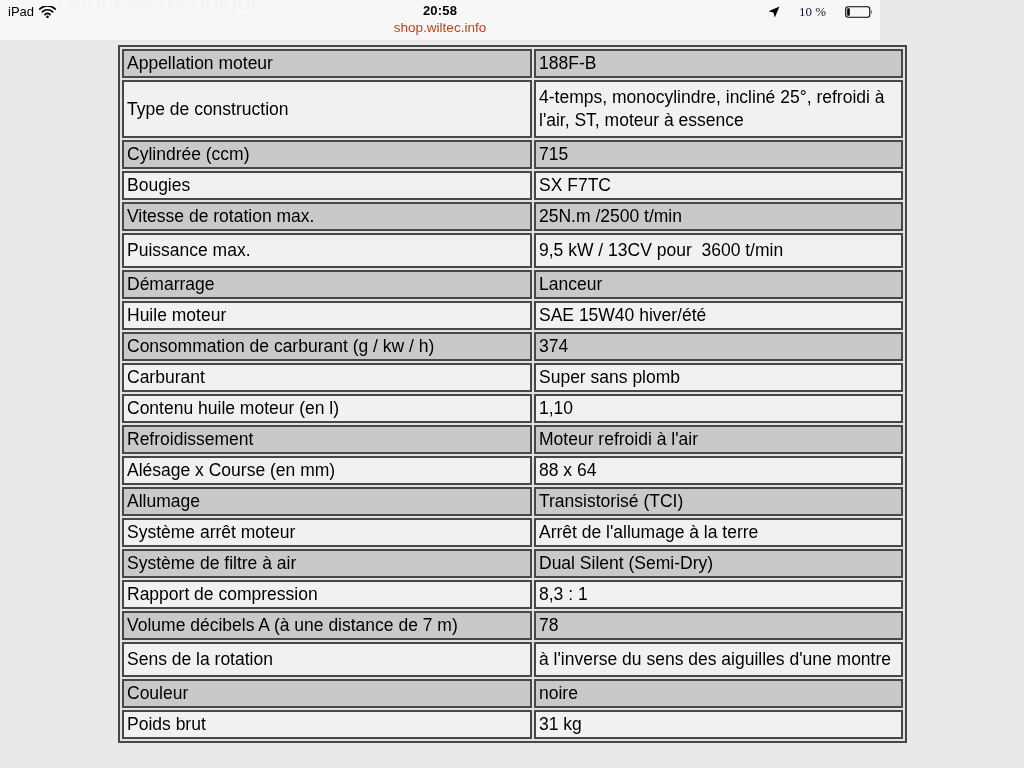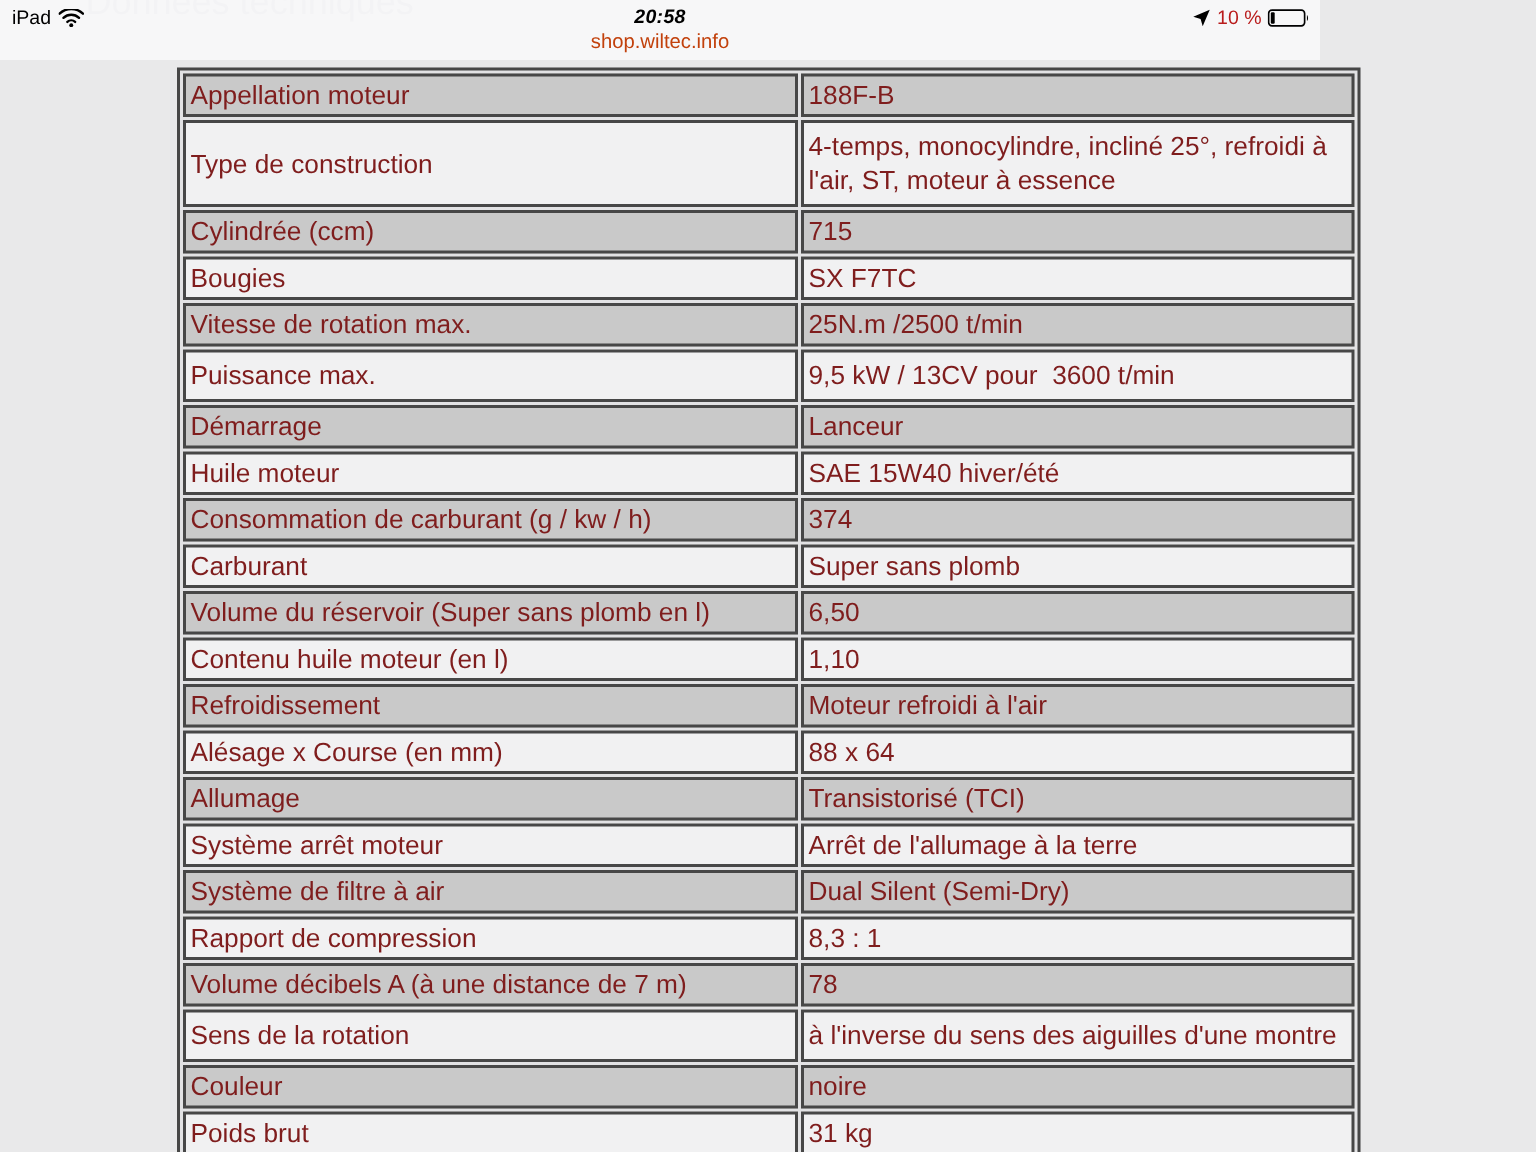--- a/index.html
+++ b/index.html
@@ -33,52 +33,52 @@
     position:absolute;left:8px;top:4px;
     display:flex;align-items:center;gap:5px;
     font-size:13px;color:#000;
   }
   .sb-center{
     position:absolute;left:0;top:0;width:100%;
     text-align:center;
   }
   .sb-time{
     margin-top:3px;
-    font-size:13px;font-weight:700;color:#000;letter-spacing:.2px;font-style:italic;
+    font-size:13px;font-weight:700;color:#000;letter-spacing:.2px;
   }
   .sb-url{
     margin-top:2px;
     font-size:13.5px;font-weight:400;color:#c2410c;
     display:inline-block;
   }
   .sb-right{
     position:absolute;right:7px;top:4px;
-    display:flex;align-items:center;gap:4px;
-    font-size:13px;color:#b91c1c;
+    display:flex;align-items:center;gap:19px;
+    font-size:13px;color:#0f172a;font-family:Liberation Serif, serif;
   }
   .icon{display:inline-flex;align-items:center;}
 
   
   .spec-table{
     position:absolute;
     left:118px;top:45px;
     width:789px;
     border:2px solid #474747;
     border-spacing:2px;
     border-collapse:separate;
     background:#e2e2e4;
     z-index:0;
     table-layout:fixed;
   }
   .spec-table td{
     border:2px solid #474747;
     padding:1px 3px;
     font-size:17.5px;
     line-height:23px;
-    color:#7f1d1d;
+    color:#000000;
     vertical-align:middle;
     background:#f1f1f2;
     white-space:pre-wrap;
     word-wrap:break-word;
     overflow:hidden;
   }
   .spec-table td.col-label{width:400px;}
   .spec-table tr.shaded td{background:#c9c9c9;}
   .spec-table tr.tall td{padding-top:4px;padding-bottom:4px;}
 </style>
@@ -167,24 +167,20 @@
   <tr class="shaded">
     <td class="col-label">Consommation de carburant (g / kw / h)</td>
     <td class="col-value">374</td>
   </tr>
 
   <tr>
     <td class="col-label">Carburant</td>
     <td class="col-value">Super sans plomb</td>
   </tr>
 
-  <tr class="shaded">
-    <td class="col-label">Volume du réservoir (Super sans plomb en l)</td>
-    <td class="col-value">6,50</td>
-  </tr>
 
   <tr>
     <td class="col-label">Contenu huile moteur (en l)</td>
     <td class="col-value">1,10</td>
   </tr>
 
   <tr class="shaded">
     <td class="col-label">Refroidissement</td>
     <td class="col-value">Moteur refroidi à l'air</td>
   </tr>

